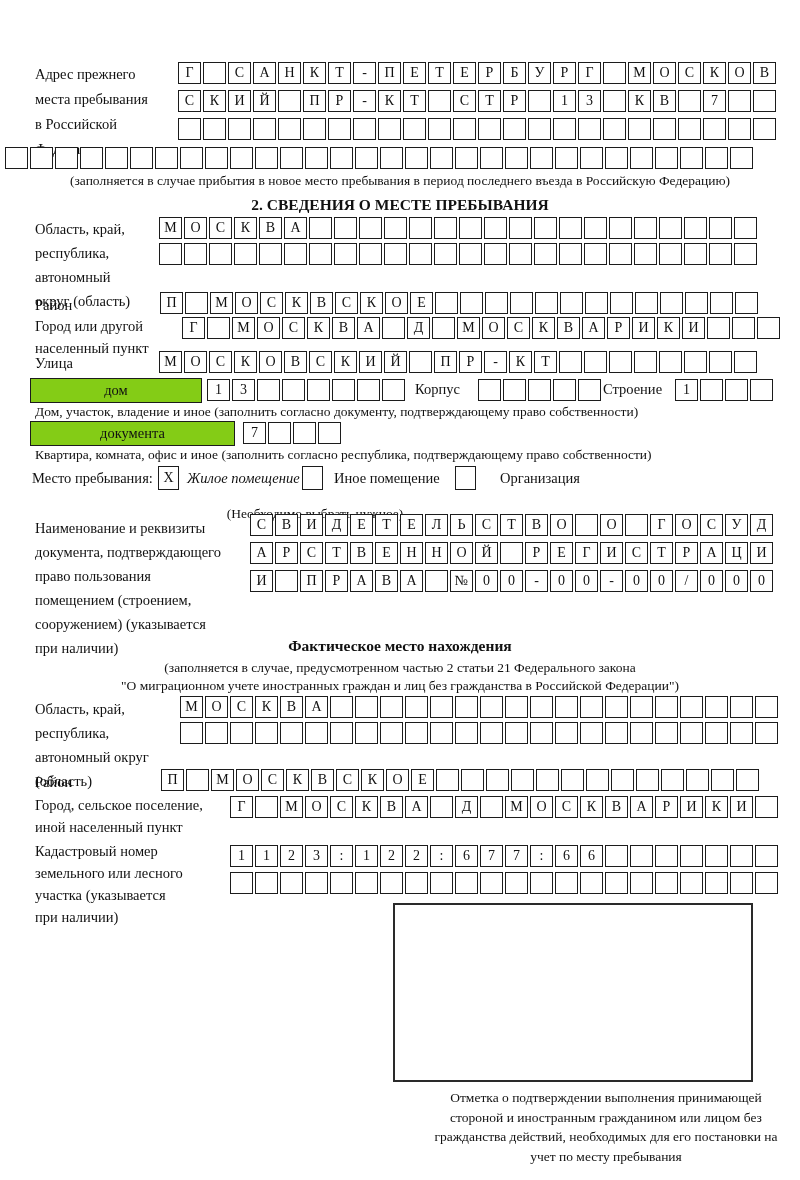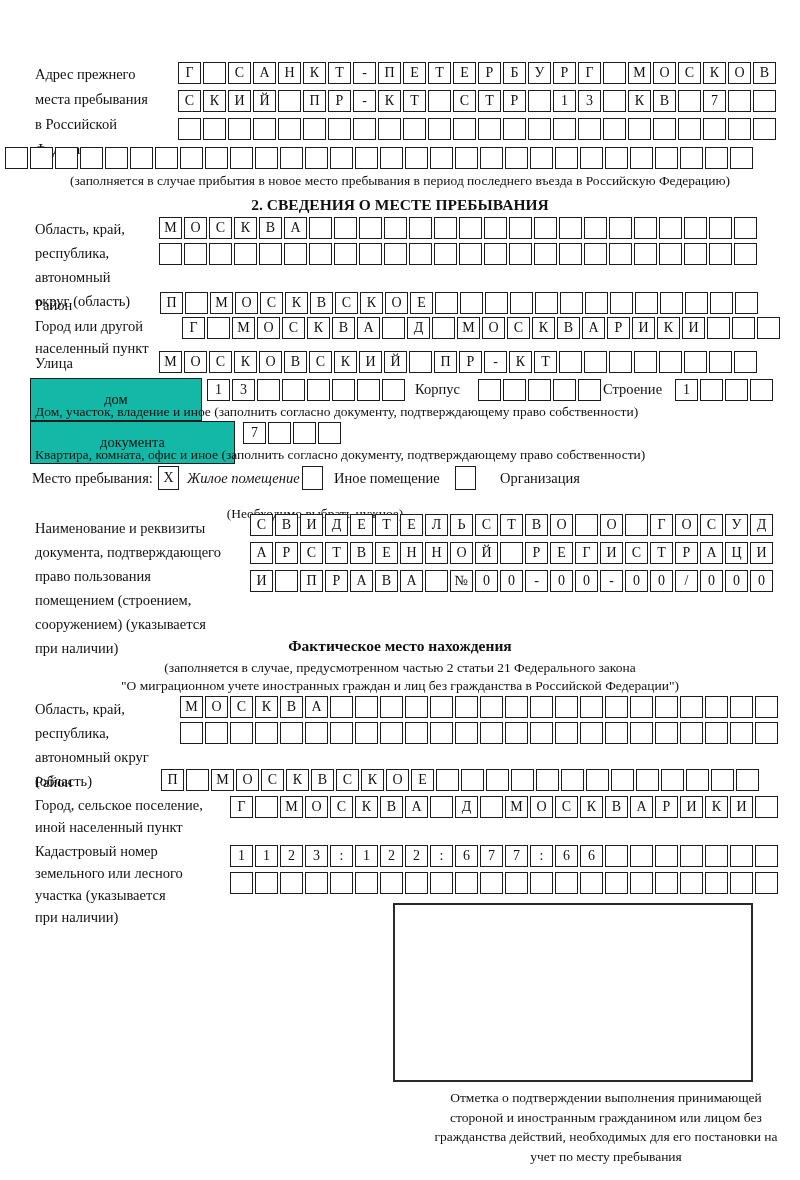--- a/index.html
+++ b/index.html
@@ -19,22 +19,22 @@
   .cell{
     box-sizing:border-box;flex:0 0 auto;width:23px;height:22px;margin-right:2px;
     border:1.6px solid #1c1c1c;display:flex;align-items:center;justify-content:center;
     font-size:14px;line-height:20px;background:#fff;
   }
   .checkbox{
     box-sizing:border-box;width:21px;height:24px;border:1.6px solid #1c1c1c;
     display:flex;align-items:center;justify-content:center;font-size:14px;background:#fff;
   }
   .labelbox{
-    box-sizing:border-box;border:1.6px solid #1c1c1c;height:43px;
-    display:flex;align-items:center;justify-content:center;font-size:14.5px;background:#14b8a6;
+    box-sizing:border-box;border:1.6px solid #1c1c1c;height:25px;
+    display:flex;align-items:center;justify-content:center;font-size:14.5px;background:#84cc16;
   }
   .bigbox{box-sizing:border-box;border:2px solid #2a2a2a;background:#fff;}
   .inline-lbl{font-size:14.5px;}
   .note-block{font-size:13.5px;text-align:center;line-height:19.5px;}
 </style>
 </head>
 <body>
 
 <div class="page">
 
@@ -327,21 +327,21 @@
     </div>
   <div class="abs cap-left" style="left:35px;top:404px;width:740px;">Дом, участок, владение и иное (заполнить согласно документу, подтверждающему право собственности)</div>
 
   <div class="abs labelbox" style="left:30px;top:421px;width:205px;">документа</div>
   <div class="abs cellrow" style="left:243px;top:422px;">
       <div class="cell">7</div>
       <div class="cell"></div>
       <div class="cell"></div>
       <div class="cell"></div>
     </div>
-  <div class="abs cap-left" style="left:35px;top:447px;width:740px;">Квартира, комната, офис и иное (заполнить согласно документу, подтверждающему право собственности)</div>
+  <div class="abs cap-left" style="left:35px;top:447px;width:740px;">Квартира, комната, офис и иное (заполнить согласно республика, подтверждающему право собственности)</div>
 
   <div class="abs inline-lbl" style="left:32px;top:470px;">Место пребывания:</div>
   <div class="abs checkbox" style="left:158px;top:466px;">X</div>
   <div class="abs inline-lbl" style="left:187px;top:470px;font-style:italic;">Жилое помещение</div>
   <div class="abs checkbox" style="left:302px;top:466px;"></div>
   <div class="abs inline-lbl" style="left:334px;top:470px;">Иное помещение</div>
   <div class="abs checkbox" style="left:455px;top:466px;"></div>
   <div class="abs inline-lbl" style="left:500px;top:470px;">Организация</div>
   <div class="abs cap" style="left:150px;top:493px;width:330px;margin-top:13px;">(Необходимо выбрать нужное)</div>
 

